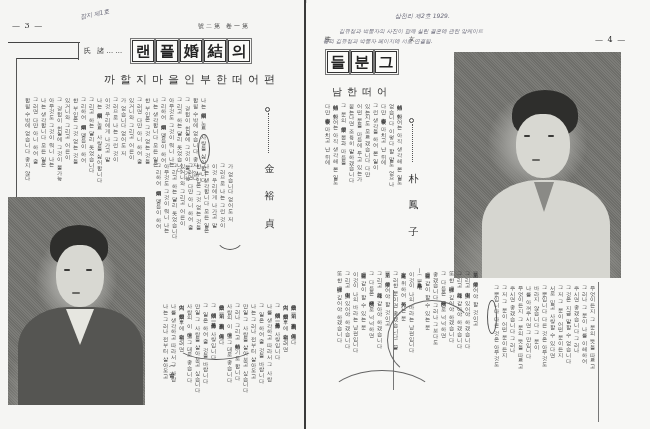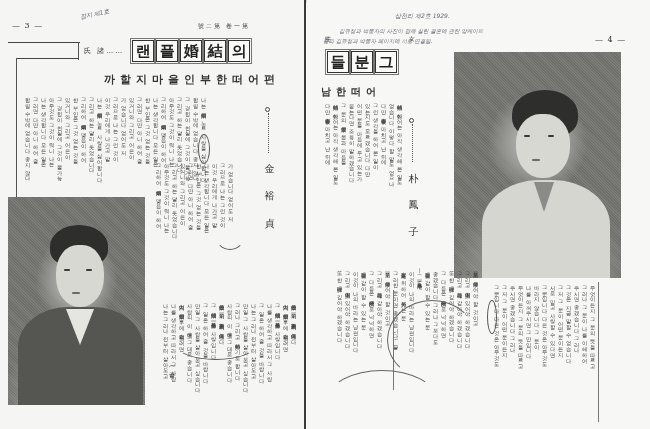--- a/index.html
+++ b/index.html
@@ -13,21 +13,21 @@
   .top-rule { position: absolute; left: 0; top: 0; width: 650px; height: 3px; background: #d8d8d6; }
 
   .pageno { position: absolute; font-size: 8px; color: #333; letter-spacing: 1px; }
   .running-head { position: absolute; font-size: 6px; color: #444; letter-spacing: 2px; }
   .hand { position: absolute; font-family: "DejaVu Sans", sans-serif; font-size: 6px; color: #6a6a7a; font-style: italic; white-space: nowrap; }
 
   .title-row { position: absolute; display: flex; gap: 2px; align-items: center; }
   .tbox { width: 22px; height: 22px; border: 1.5px solid #333; outline: 1px solid #777; outline-offset: 1px;
           display: flex; align-items: center; justify-content: center; font-size: 15px; font-weight: bold; color: #222; background: #fafaf8; }
   .byline { font-size: 7px; color: #333; margin-right: 6px; letter-spacing: 2px; white-space: nowrap; }
-  .subtitle { position: absolute; font-size: 11px; font-weight: bold; color: #333; letter-spacing: 5px; white-space: nowrap; text-align: right; }
+  .subtitle { position: absolute; font-size: 11px; font-weight: normal; color: #333; letter-spacing: 5px; white-space: nowrap; text-align: right; }
 
   .col-block { position: absolute; writing-mode: vertical-rl; font-size: 5.2px; line-height: 8px; color: #3a3a3a;
                letter-spacing: 0.6px; overflow: hidden; font-family: "DejaVu Sans", sans-serif; }
   .rule-h { position: absolute; height: 1px; background: #444; }
   .rule-v { position: absolute; width: 1px; background: #555; }
 
   .author { position: absolute; writing-mode: vertical-rl; font-size: 10px; color: #333; letter-spacing: 12px; }
   .author-dots { position: absolute; width: 1px; border-left: 1px dotted #555; }
   .author-ring { position: absolute; width: 5px; height: 5px; border: 1px solid #444; border-radius: 50%; }
 
@@ -159,21 +159,21 @@
     <div class="hand" style="left:16px; top:38px; font-size:5.5px;">중의 김유정과 박봉자 페이지에 서로 연결됨.</div>
     <div class="pageno" style="left:288px; top:35px;">— 4 —</div>
 
     <div class="running-head" style="left:18px; top:35px; letter-spacing:38px;">性 女</div>
 
     <div class="title-row" style="left:20px; top:51px;">
       <span class="tbox">들</span>
       <span class="tbox">분</span>
       <span class="tbox">그</span>
     </div>
-    <div class="subtitle" style="left:14px; top:85px; font-size:10px;">남한떠어</div>
+    <div class="subtitle" style="left:25px; top:85px; font-size:10px;">남한떠어</div>
 
     <div class="col-block" style="left:17px; top:100px; width:80px; height:160px;">
       <span>結婚에 對하여는 아직 생각해 본 일도</span><br>
       <span>없습니다 이렇다 할 말도 없으나</span><br>
       <span>다만 學校를 마치고 난 뒤에</span><br>
       <span>그런 생각을 하여 본 일이</span><br>
       <span>있는지도 모르겠습니다 다만</span><br>
       <span>어떤 분을 마음에 두고 있는가</span><br>
       <span>묻는다면 조용히 말하겠습니다</span><br>
       <span>그 분의 健康한 몸과 마음을</span><br>

